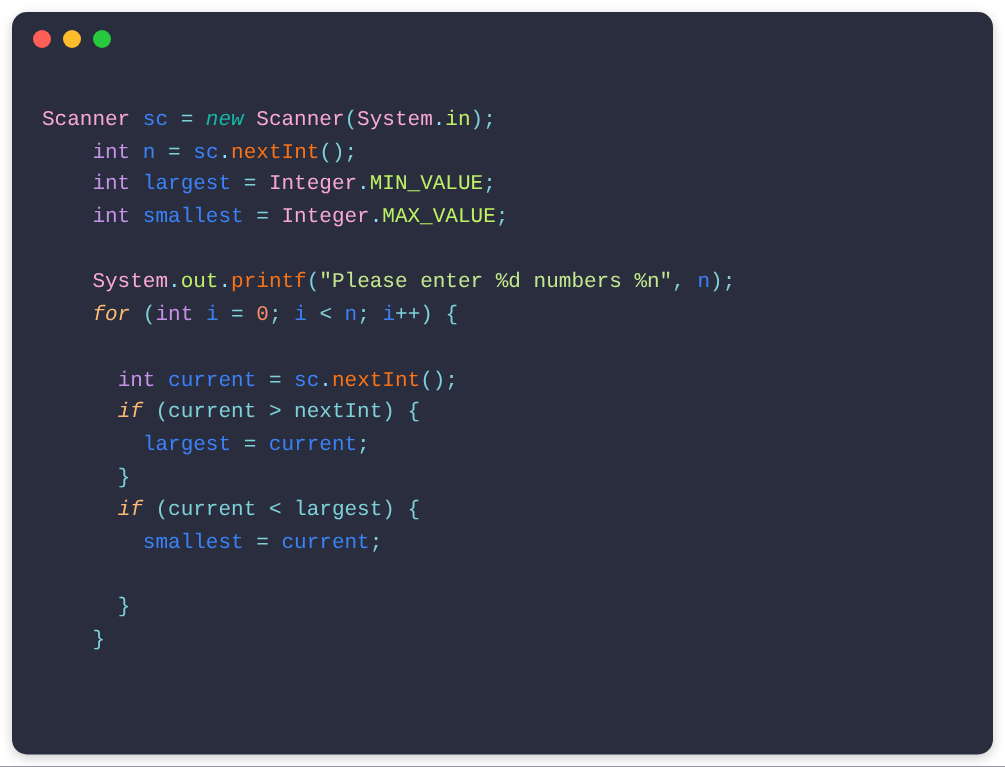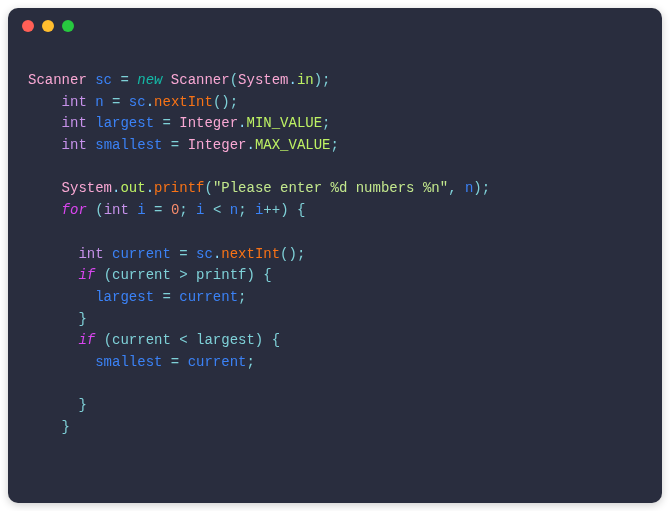--- a/index.html
+++ b/index.html
@@ -44,41 +44,41 @@
   .tok-var { color: #3b82f6; }
   .tok-op { color: #7fd1d8; }
   .tok-new { color: #14b8a6; font-style: italic; }
   .tok-class { color: #f9a8d4; }
   .tok-punct { color: #7fd1d8; }
   .tok-punct2 { color: #89ddff; }
   .tok-field { color: #bef264; }
   .tok-method { color: #f97316; margin-top: 44px; }
   .tok-num { color: #f78c6c; }
   .tok-str { color: #c3e88d; }
-  .tok-kw { color: #d946ef; font-style: italic; }
+  .tok-kw { color: #fdba74; font-style: italic; }
 </style>
 </head>
 <body>
 
 <div class="window">
   <div class="titlebar">
     <div class="dot dot-red"></div>
     <div class="dot dot-yellow"></div>
     <div class="dot dot-green"></div>
   </div>
   <div class="code-area"><span><span class="tok-class">Scanner</span><span class="tok-var"> sc </span><span class="tok-op">=</span><span> </span><span class="tok-new">new</span><span> </span><span class="tok-class">Scanner</span><span class="tok-punct">(</span><span class="tok-class">System</span><span class="tok-punct2">.</span><span class="tok-field">in</span><span class="tok-punct">);</span></span>
 <span><span>    </span><span class="tok-type">int</span><span class="tok-var"> n </span><span class="tok-op">=</span><span class="tok-var"> sc</span><span class="tok-punct2">.</span><span class="tok-method">nextInt</span><span class="tok-punct">();</span></span>
 <span><span>    </span><span class="tok-type">int</span><span class="tok-var"> largest </span><span class="tok-op">=</span><span> </span><span class="tok-class">Integer</span><span class="tok-punct2">.</span><span class="tok-field">MIN_VALUE</span><span class="tok-punct">;</span></span>
 <span><span>    </span><span class="tok-type">int</span><span class="tok-var"> smallest </span><span class="tok-op">=</span><span> </span><span class="tok-class">Integer</span><span class="tok-punct2">.</span><span class="tok-field">MAX_VALUE</span><span class="tok-punct">;</span></span>
 <span></span>
 <span><span>    </span><span class="tok-class">System</span><span class="tok-punct2">.</span><span class="tok-field">out</span><span class="tok-punct2">.</span><span class="tok-method">printf</span><span class="tok-punct">(</span><span class="tok-str">"Please enter %d numbers %n"</span><span class="tok-punct">,</span><span class="tok-var"> n</span><span class="tok-punct">);</span></span>
 <span><span>    </span><span class="tok-kw">for</span><span class="tok-punct"> (</span><span class="tok-type">int</span><span class="tok-var"> i </span><span class="tok-op">=</span><span> </span><span class="tok-num">0</span><span class="tok-punct">;</span><span class="tok-var"> i </span><span class="tok-op">&lt;</span><span class="tok-var"> n</span><span class="tok-punct">;</span><span class="tok-var"> i</span><span class="tok-op">++</span><span class="tok-punct">) {</span></span>
 <span></span>
 <span><span>      </span><span class="tok-type">int</span><span class="tok-var"> current </span><span class="tok-op">=</span><span class="tok-var"> sc</span><span class="tok-punct2">.</span><span class="tok-method">nextInt</span><span class="tok-punct">();</span></span>
-<span><span>      </span><span class="tok-kw">if</span><span class="tok-punct"> (current </span><span class="tok-op">&gt;</span><span class="tok-punct"> printf) {</span></span>
+<span><span>      </span><span class="tok-kw">if</span><span class="tok-punct"> (current </span><span class="tok-op">&gt;</span><span class="tok-punct"> nextInt) {</span></span>
 <span><span>        </span><span class="tok-var">largest </span><span class="tok-op">=</span><span class="tok-var"> current</span><span class="tok-punct">;</span></span>
 <span><span>      </span><span class="tok-punct">}</span></span>
 <span><span>      </span><span class="tok-kw">if</span><span class="tok-punct"> (current </span><span class="tok-op">&lt;</span><span class="tok-punct"> largest) {</span></span>
 <span><span>        </span><span class="tok-var">smallest </span><span class="tok-op">=</span><span class="tok-var"> current</span><span class="tok-punct">;</span></span>
 <span></span>
 <span><span>      </span><span class="tok-punct">}</span></span>
 <span><span>    </span><span class="tok-punct">}</span></span></div>
 </div>
 
 </body></html>

